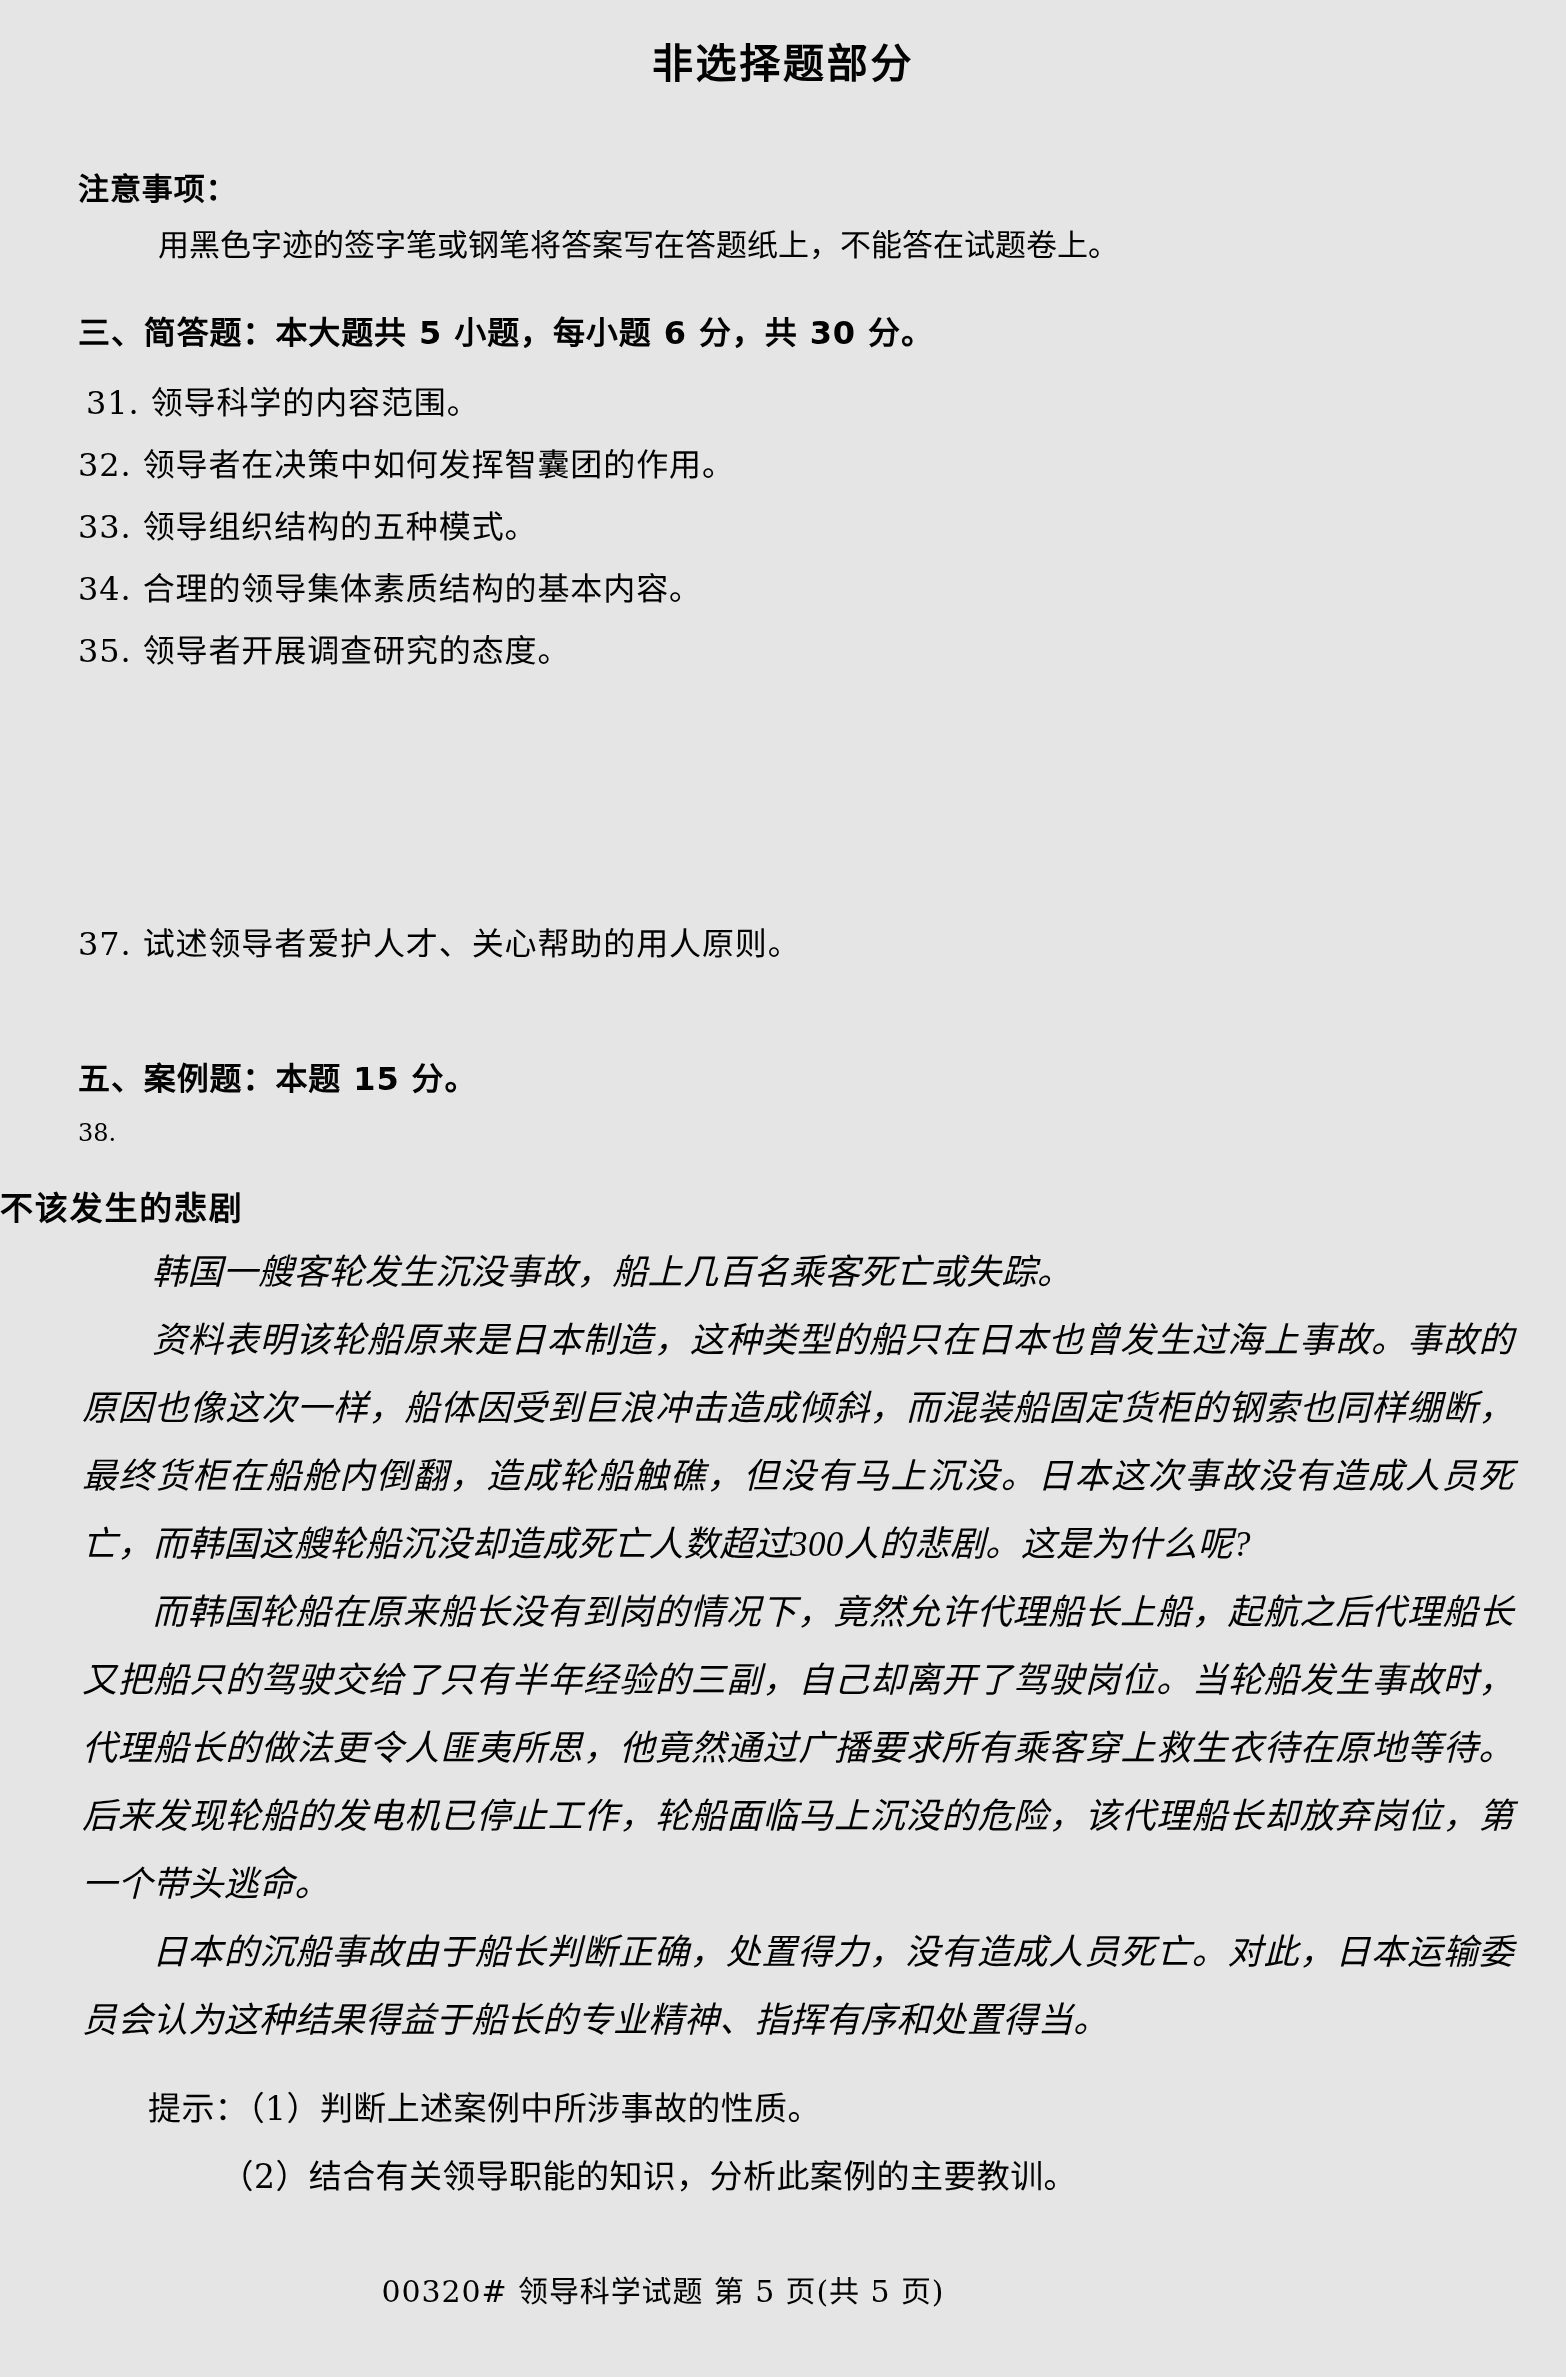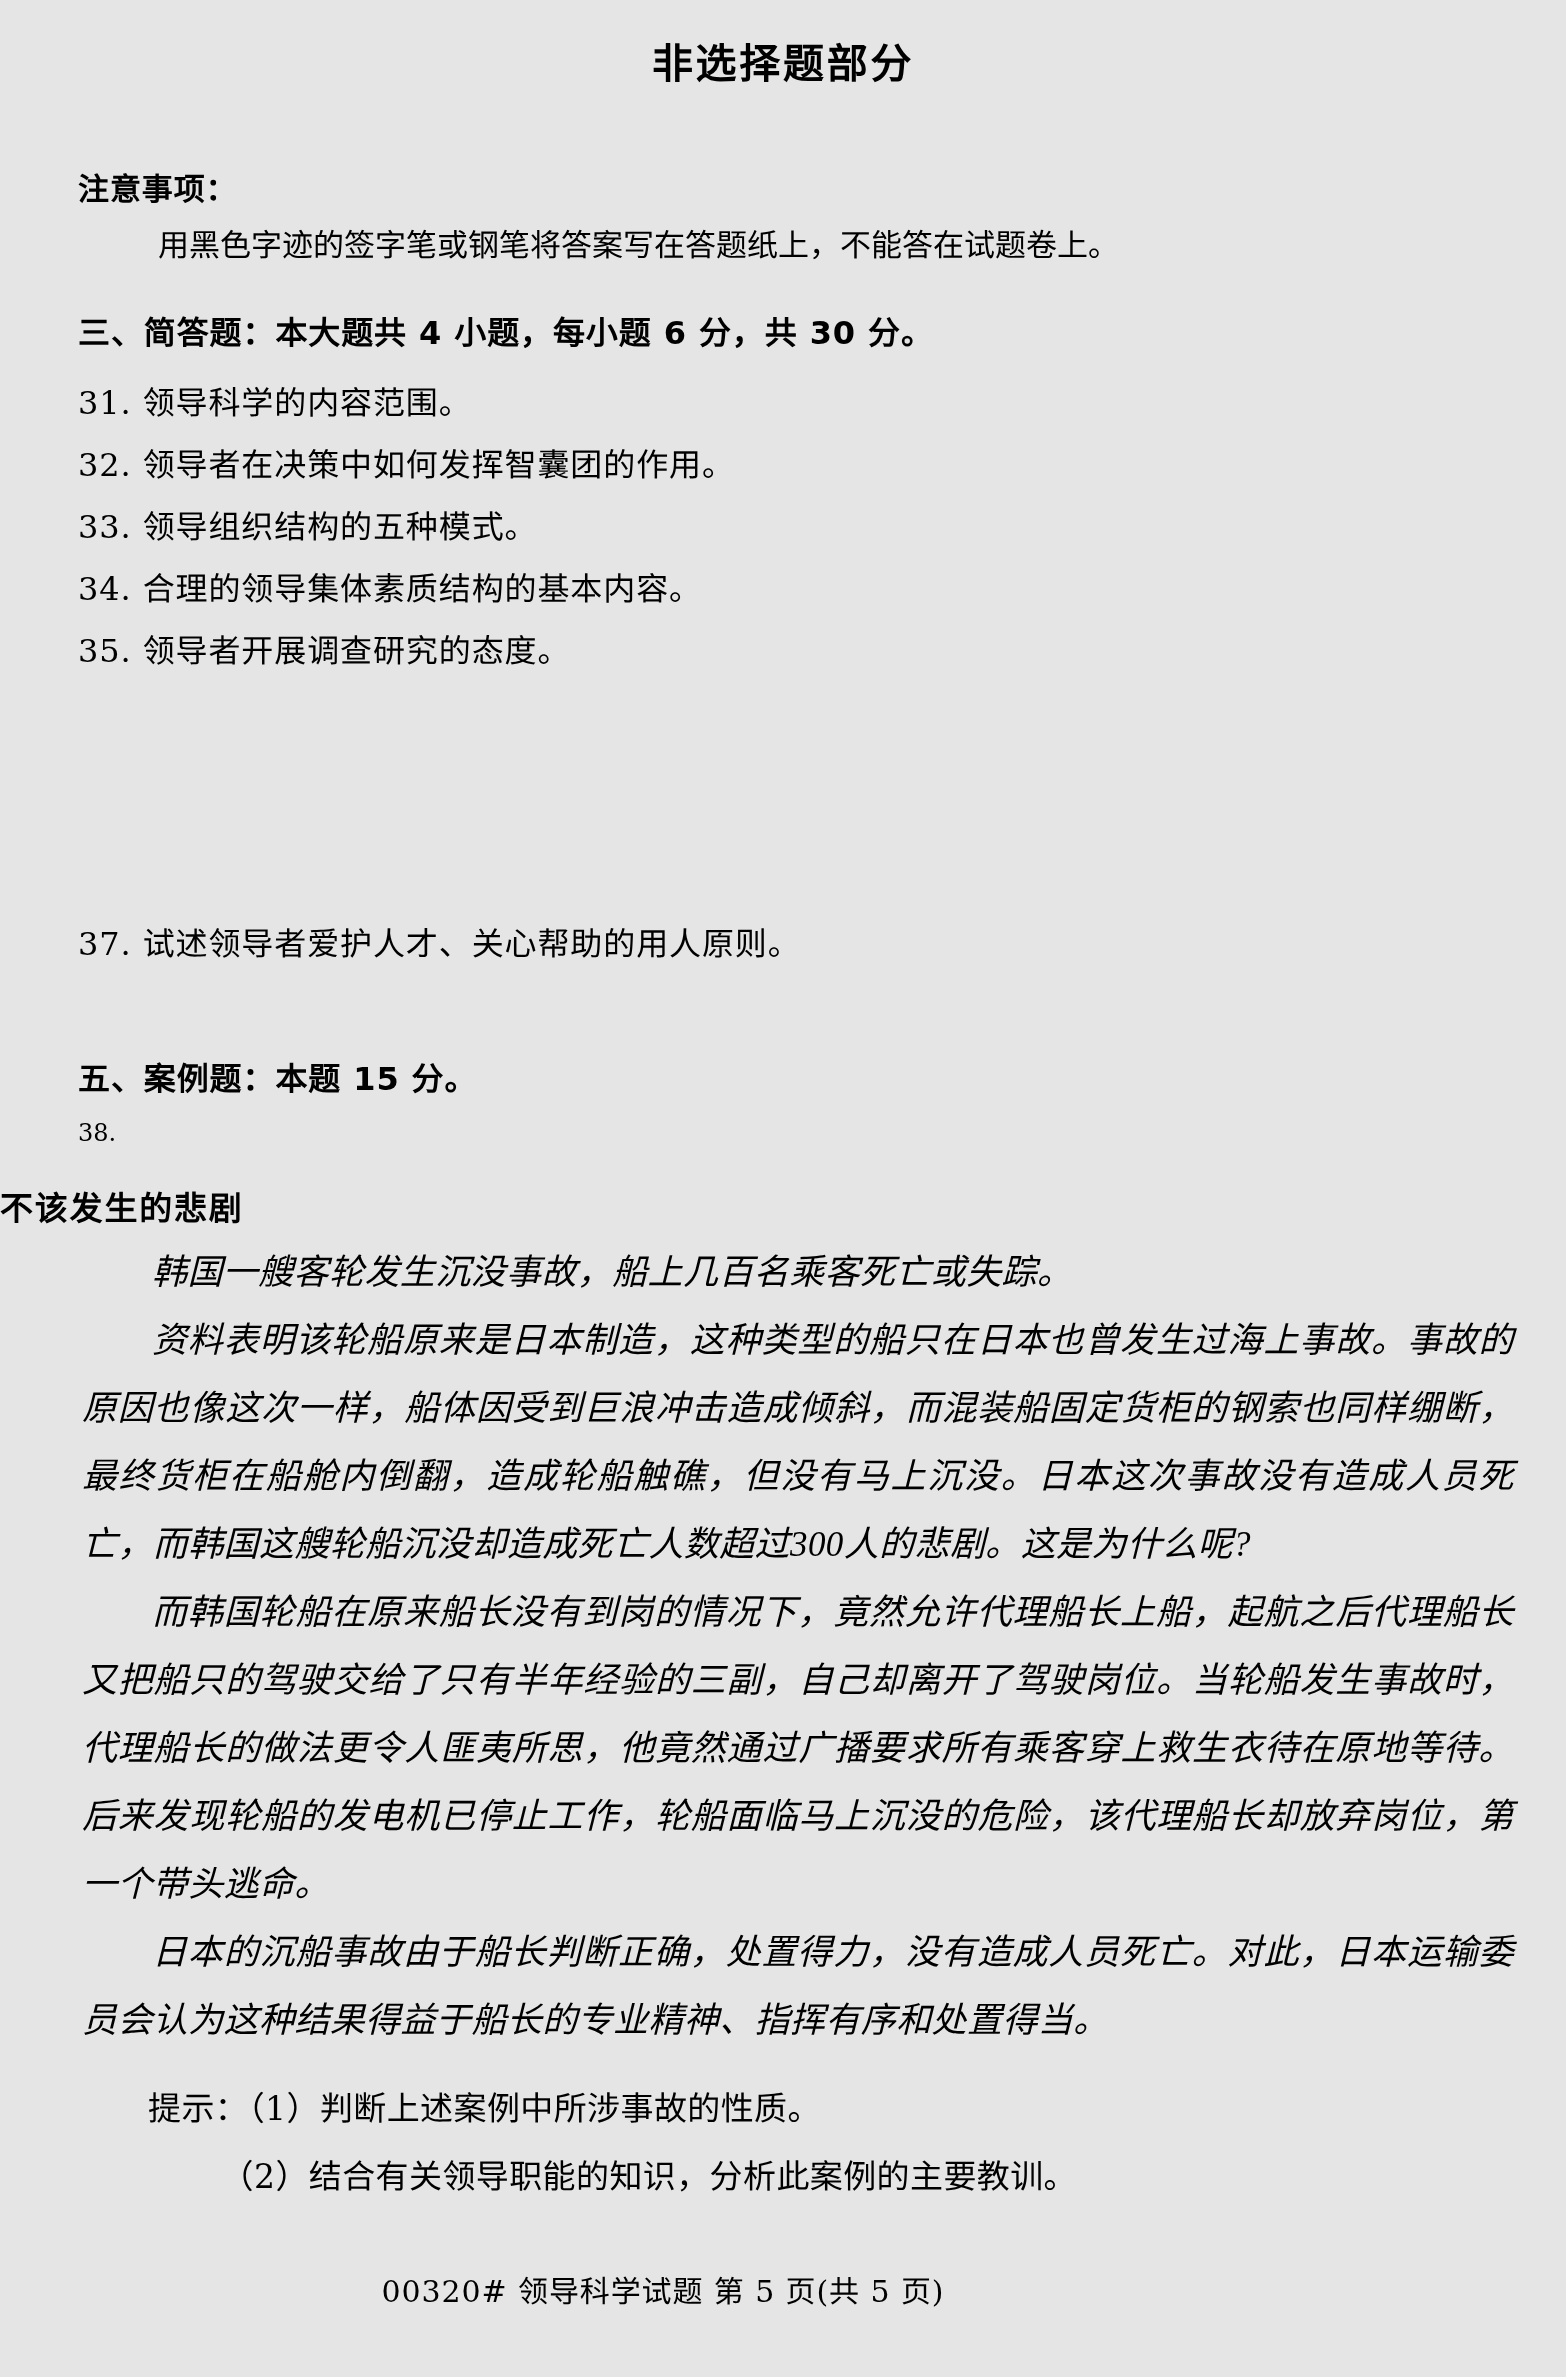--- a/index.html
+++ b/index.html
@@ -142,23 +142,23 @@
 <body>
 
 <div class="page">
 
   <div class="doc-title">非选择题部分</div>
 
   <div class="notice-label">注意事项：</div>
 
   <div class="notice-text">用黑色字迹的签字笔或钢笔将答案写在答题纸上，不能答在试题卷上。</div>
 
-  <div class="section-head" style="top:307px;">三、简答题：本大题共 4 小题，每小题 6 分，共 30 分。</div>
-
-  <div class="q-item" style="top:377px;">
+  <div class="section-head" style="top:307px;">三、简答题：本大题共 5 小题，每小题 6 分，共 30 分。</div>
+
+  <div class="q-item" style="top:377px;margin-left:8px;">
     <span class="q-num">31.</span>
     <span class="q-text">领导科学的内容范围。</span>
   </div>
   <div class="q-item" style="top:439px;">
     <span class="q-num">32.</span>
     <span class="q-text">领导者在决策中如何发挥智囊团的作用。</span>
   </div>
   <div class="q-item" style="top:501px;">
     <span class="q-num">33.</span>
     <span class="q-text">领导组织结构的五种模式。</span>

